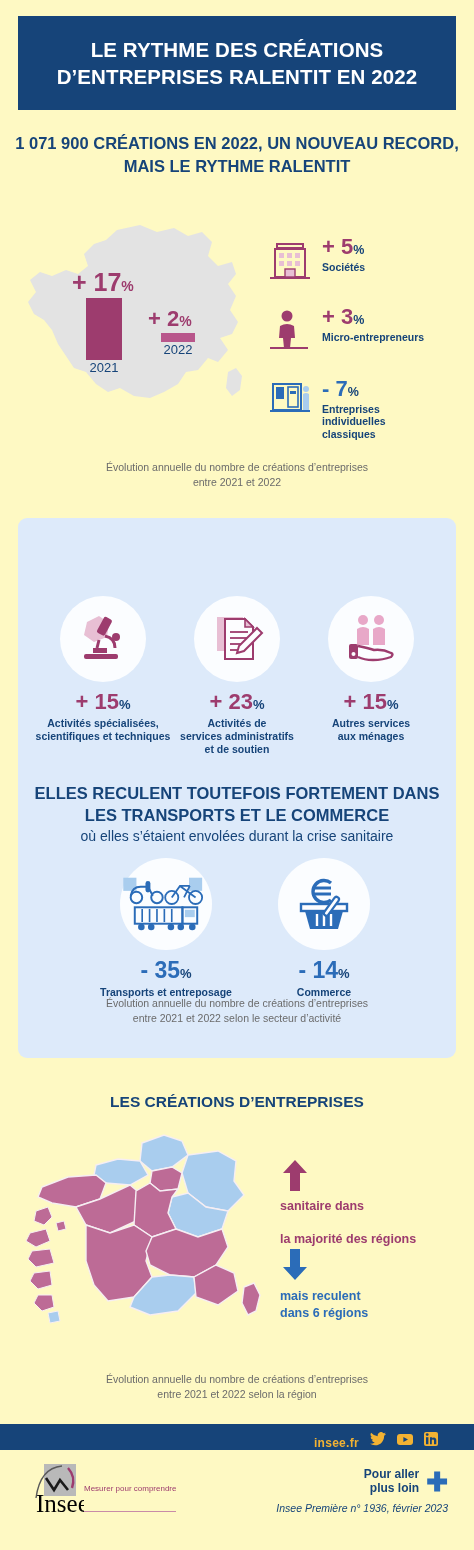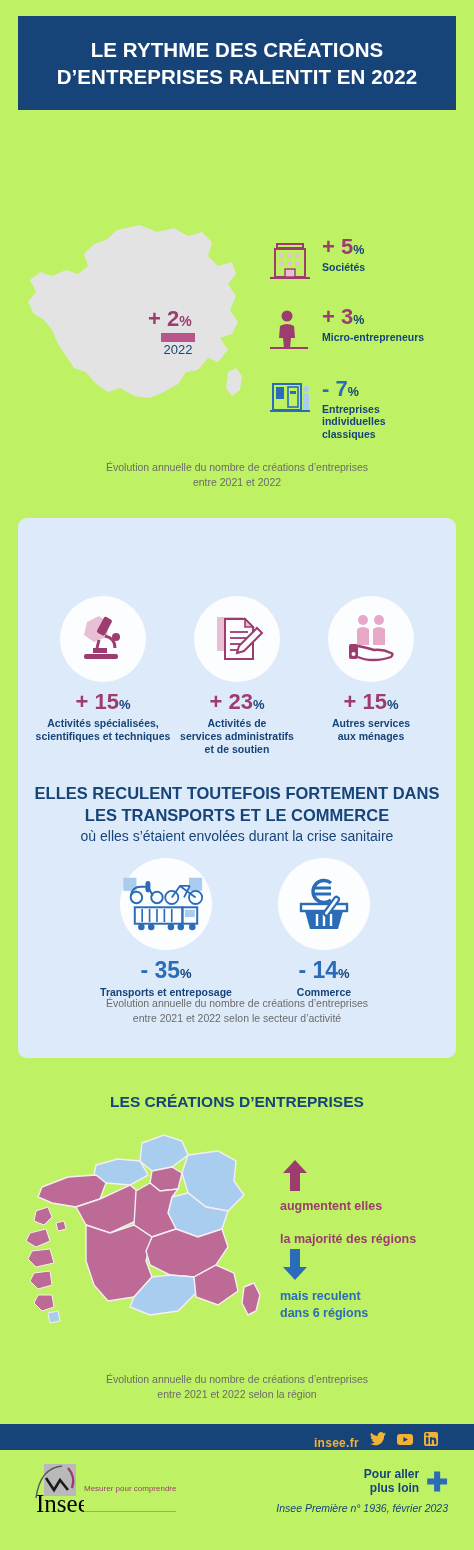--- a/index.html
+++ b/index.html
@@ -5,21 +5,21 @@
   * { box-sizing: border-box; margin: 0; padding: 0; }
   html, body {
     width: 474px;
     background: #ffffff;
     font-family: "Liberation Sans", sans-serif;
   }
   .page {
     position: relative;
     width: 474px;
     height: 1550px;
-    background: #bef264;
+    background: #fef9c3;
     overflow: hidden;
   }
 
   
   .title-banner {
     position: absolute;
     left: 18px; top: 16px;
     width: 438px; height: 94px;
     background: #164479;
     display: flex; align-items: center; justify-content: center;
@@ -167,32 +167,40 @@
 </style>
 </head>
 <body>
 
 <div class="page">
 
   <div class="title-banner">
     <h1>LE RYTHME DES CRÉATIONS D’ENTREPRISES RALENTIT EN 2022</h1>
   </div>
 
+  <div class="subtitle">1 071 900 CRÉATIONS EN 2022, UN NOUVEAU RECORD, MAIS LE RYTHME RALENTIT</div>
 
   <div class="sec1-map">
     <svg viewBox="0 0 240 215" xmlns="http://www.w3.org/2000/svg">
       <path fill="#e3e3e3" d="M95,8 L118,3 L135,10 L152,6 L166,14 L180,10 L190,20 L186,34 L196,44 L210,40
         L214,52 L206,62 L214,74 L208,88 L216,100 L210,112 L198,116 L206,128 L196,140 L186,136
         L176,148 L164,150 L156,162 L142,170 L128,176 L112,174 L98,166 L86,170 L74,162 L64,150
         L52,146 L44,134 L36,122 L30,108 L22,98 L12,92 L6,80 L14,70 L8,58 L18,50 L30,54 L44,48
         L56,52 L66,44 L62,32 L72,22 L84,18 Z"></path>
       <path fill="#e3e3e3" d="M206,150 L214,146 L220,154 L218,168 L210,174 L204,166 Z"></path>
     </svg>
   </div>
 
+  <div class="bar-block" id="bar2021">
+    <div class="bar-label-big">
+      <span class="num">+ 17</span><span class="pct">%</span>
+    </div>
+    <div class="bar-rect"></div>
+    <div class="bar-year">2021</div>
+  </div>
 
   <div class="bar-block" id="bar2022">
     <div class="bar-label-big">
       <span class="num">+ 2</span><span class="pct">%</span>
     </div>
     <div class="bar-rect"></div>
     <div class="bar-year">2022</div>
   </div>
 
   <div class="stat-row" id="stat-societes">
@@ -429,21 +437,21 @@
       </g>
     </svg>
   </div>
 
   <div class="legend-item" id="legend-up">
     <span class="arrow">
       <svg width="30" height="34" viewBox="0 0 30 34">
         <path d="M15,2 L27,15 L20,15 L20,33 L10,33 L10,15 L3,15 Z" fill="#9d3c6e"></path>
       </svg>
     </span>
-    <div class="ltext magenta">augmentent elles</div>
+    <div class="ltext magenta">sanitaire dans</div>
     <div class="ltext magenta" style="margin-top:16px">la majorité des régions</div>
   </div>
 
   <div class="legend-item" id="legend-down">
     <span class="arrow">
       <svg width="30" height="34" viewBox="0 0 30 34">
         <path d="M15,32 L3,19 L10,19 L10,1 L20,1 L20,19 L27,19 Z" fill="#2b6cb8"></path>
       </svg>
     </span>
     <div class="ltext blue">mais reculent</div>

